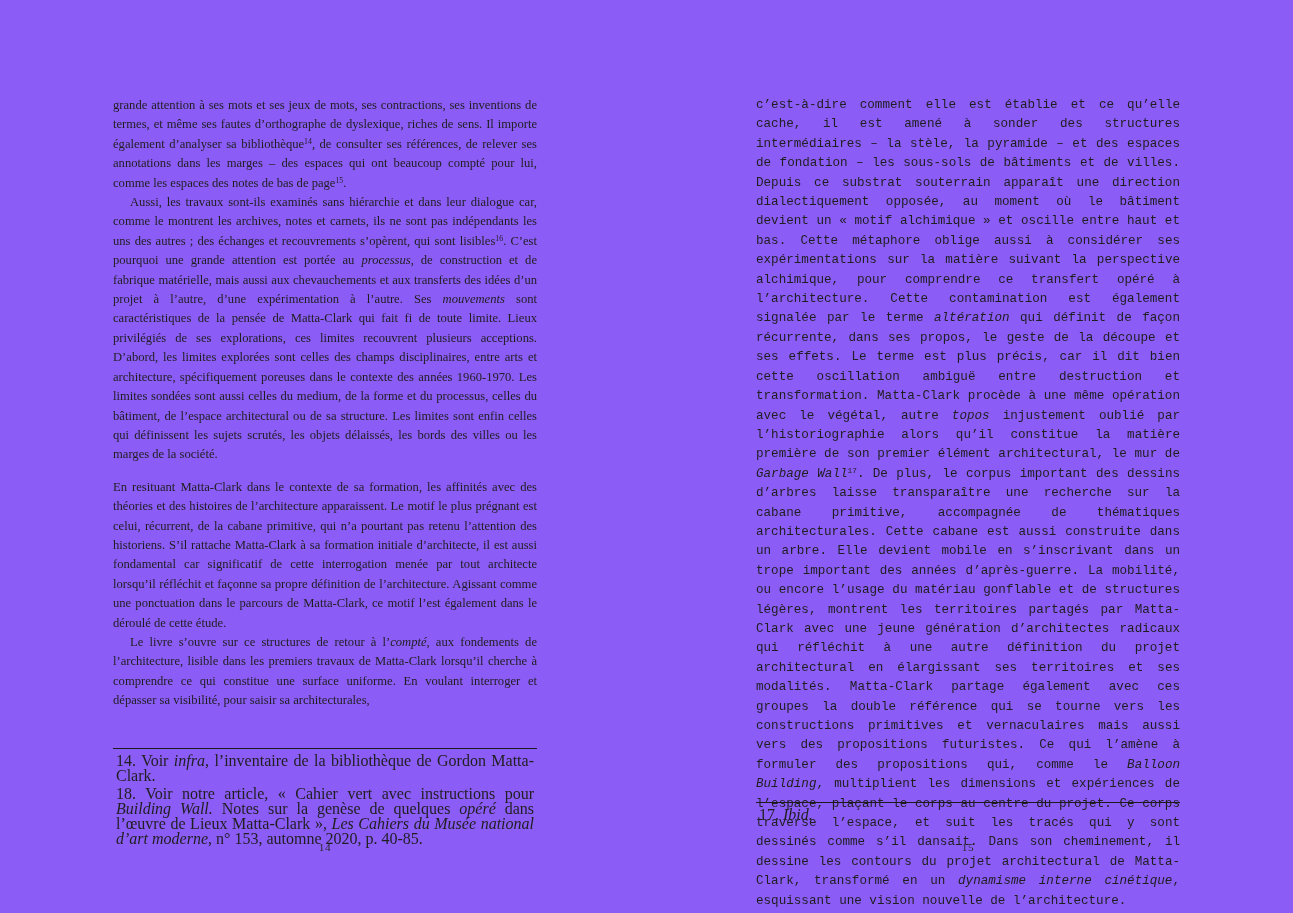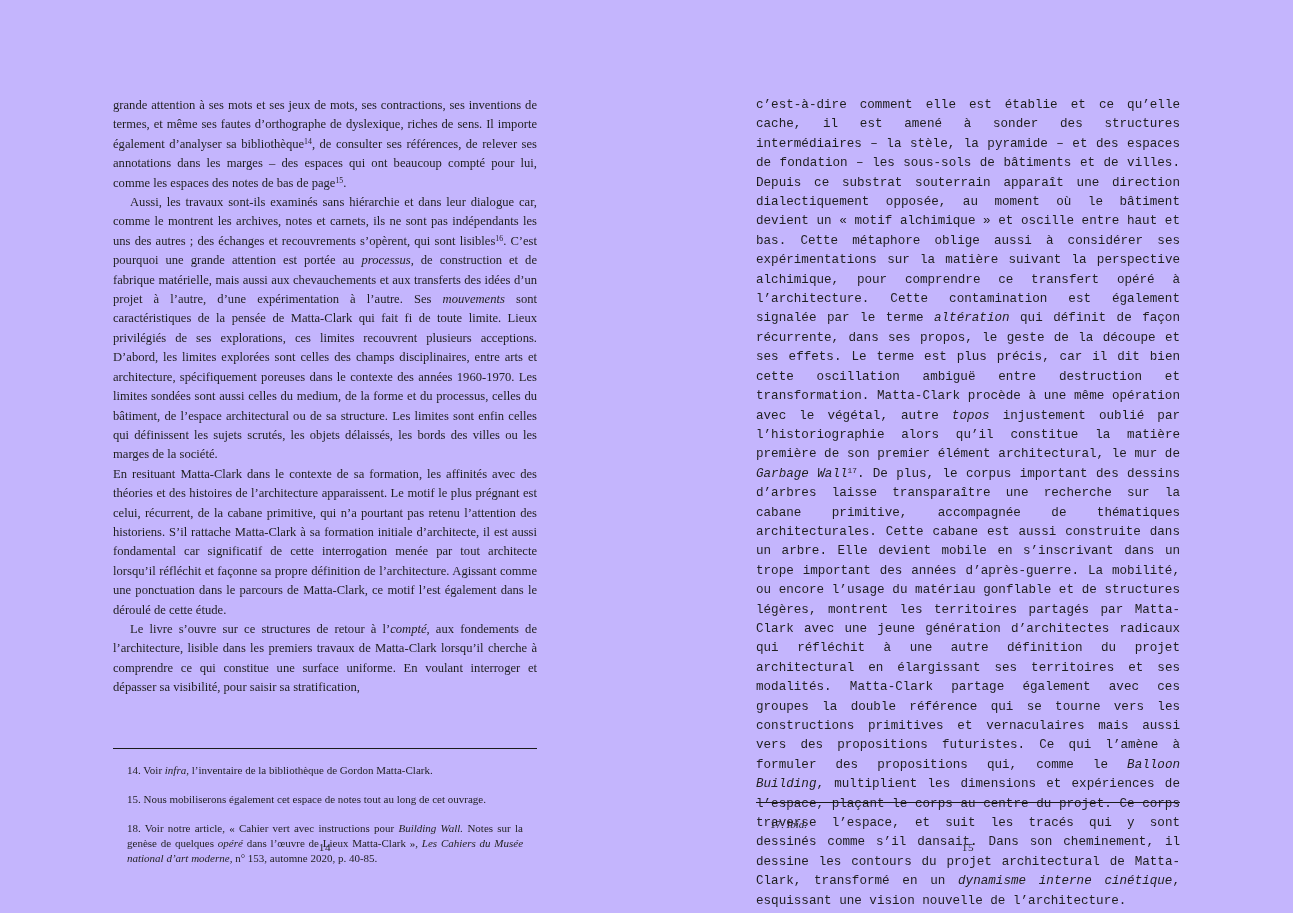--- a/index.html
+++ b/index.html
@@ -2,40 +2,40 @@
 <html lang="fr"><head>
 <meta charset="utf-8">
 <style>
   html, body { margin: 0; padding: 0; }
   body {
     width: 1293px; height: 913px;
     background: #ffffff;
     font-family: "Liberation Serif", "DejaVu Serif", serif;
     color: #1c1c1c;
   }
-  .spread { position: relative; width: 1293px; height: 913px; overflow: hidden; background: #c4b5fd; }
+  .spread { position: relative; width: 1293px; height: 913px; overflow: hidden; background: #8b5cf6; }
 
   .column {
     position: absolute;
     width: 424px;
     top: 96px;
   }
   .column.left  { left: 113px; }
   .column.right { left: 756px; font-family: Liberation Mono, monospace; }
 
   .body-text p {
     margin: 0;
     font-size: 12.6px;
     line-height: 19.4px;
     text-align: justify;
     color: #1f1f1f;
     hyphens: auto;
   }
   .body-text p.indent { text-indent: 17px; }
-  .body-text p.gap { }
+  .body-text p.gap { margin-top: 13px; }
   .body-text i { font-style: italic; }
 
   sup {
     font-size: 0.62em;
     vertical-align: baseline;
     position: relative;
     top: -0.45em;
     line-height: 0;
   }
 
@@ -44,22 +44,22 @@
     width: 424px;
   }
   .footnotes.left  { left: 113px; top: 748px; }
   .footnotes.right { left: 756px; top: 802px; }
   .footnote-rule {
     width: 424px; height: 0;
     border-top: 1px solid #1b1b1b;
     margin-bottom: 5px;
   }
   .footnotes p {
-    margin: 14px;
-    font-size: 11px;
+    margin: 3px;
+    font-size: 16px;
     line-height: 14.9px;
     text-align: justify;
     color: #1f1f1f;
   }
   .footnotes i { font-style: italic; }
 
   .folio {
     position: absolute;
     width: 424px;
     top: 841px;
@@ -73,27 +73,26 @@
 </style>
 </head>
 <body>
 
 <div class="spread">
 
   <div class="column left body-text">
     <p><span>grande attention à ses mots et ses jeux de mots, ses contractions, ses inventions de termes, et même ses fautes d’orthographe de dyslexique, riches de sens. Il importe également d’analyser sa bibliothèque</span><sup>14</sup><span>, de consulter ses références, de relever ses annotations dans les marges – des espaces qui ont beaucoup compté pour lui, comme les espaces des notes de bas de page</span><sup>15</sup><span>.</span></p>
     <p class="indent"><span>Aussi, les travaux sont-ils examinés sans hiérarchie et dans leur dialogue car, comme le montrent les archives, notes et carnets, ils ne sont pas indépendants les uns des autres ; des échanges et recouvrements s’opèrent, qui sont lisibles</span><sup>16</sup><span>. C’est pourquoi une grande attention est portée au </span><i>processus</i><span>, de construction et de fabrique matérielle, mais aussi aux chevauchements et aux transferts des idées d’un projet à l’autre, d’une expérimentation à l’autre. Ses </span><i>mouvements</i><span> sont caractéristiques de la pensée de Matta-Clark qui fait fi de toute limite. Lieux privilégiés de ses explorations, ces limites recouvrent plusieurs acceptions. D’abord, les limites explorées sont celles des champs disciplinaires, entre arts et architecture, spécifiquement poreuses dans le contexte des années 1960-1970. Les limites sondées sont aussi celles du medium, de la forme et du processus, celles du bâtiment, de l’espace architectural ou de sa structure. Les limites sont enfin celles qui définissent les sujets scrutés, les objets délaissés, les bords des villes ou les marges de la société.</span></p>
     <p class="gap"><span>En resituant Matta-Clark dans le contexte de sa formation, les affinités avec des théories et des histoires de l’architecture apparaissent. Le motif le plus prégnant est celui, récurrent, de la cabane primitive, qui n’a pourtant pas retenu l’attention des historiens. S’il rattache Matta-Clark à sa formation initiale d’architecte, il est aussi fondamental car significatif de cette interrogation menée par tout architecte lorsqu’il réfléchit et façonne sa propre définition de l’architecture. Agissant comme une ponctuation dans le parcours de Matta-Clark, ce motif l’est également dans le déroulé de cette étude.</span></p>
-    <p class="indent"><span>Le livre s’ouvre sur ce structures de retour à l’</span><i>compté</i><span>, aux fondements de l’architecture, lisible dans les premiers travaux de Matta-Clark lorsqu’il cherche à comprendre ce qui constitue une surface uniforme. En voulant interroger et dépasser sa visibilité, pour saisir sa stratification,</span></p>
+    <p class="indent"><span>Le livre s’ouvre sur ce structures de retour à l’</span><i>compté</i><span>, aux fondements de l’architecture, lisible dans les premiers travaux de Matta-Clark lorsqu’il cherche à comprendre ce qui constitue une surface uniforme. En voulant interroger et dépasser sa visibilité, pour saisir sa architecturales,</span></p>
   </div>
 
   <div class="footnotes left">
     <div class="footnote-rule"></div>
     <p><span>14. Voir </span><i>infra</i><span>, l’inventaire de la bibliothèque de Gordon Matta-Clark.</span></p>
-    <p><span>15. Nous mobiliserons également cet espace de notes tout au long de cet ouvrage.</span></p>
     <p><span>18. Voir notre article, « Cahier vert avec instructions pour </span><i>Building Wall.</i><span> Notes sur la genèse de quelques </span><i>opéré</i><span> dans l’œuvre de Lieux Matta-Clark », </span><i>Les Cahiers du Musée national d’art moderne</i><span>, n° 153, automne 2020, p. 40-85.</span></p>
   </div>
 
   <div class="folio left">14</div>
 
   <div class="column right body-text">
     <p><span>c’est-à-dire comment elle est établie et ce qu’elle cache, il est amené à sonder des structures intermédiaires – la stèle, la pyramide – et des espaces de fondation – les sous-sols de bâtiments et de villes. Depuis ce substrat souterrain apparaît une direction dialectiquement opposée, au moment où le bâtiment devient un « motif alchimique » et oscille entre haut et bas. Cette métaphore oblige aussi à considérer ses expérimentations sur la matière suivant la perspective alchimique, pour comprendre ce transfert opéré à l’architecture. Cette contamination est également signalée par le terme </span><i>altération</i><span> qui définit de façon récurrente, dans ses propos, le geste de la découpe et ses effets. Le terme est plus précis, car il dit bien cette oscillation ambiguë entre destruction et transformation. Matta-Clark procède à une même opération avec le végétal, autre </span><i>topos</i><span> injustement oublié par l’historiographie alors qu’il constitue la matière première de son premier élément architectural, le mur de </span><i>Garbage Wall</i><sup>17</sup><span>. De plus, le corpus important des dessins d’arbres laisse transparaître une recherche sur la cabane primitive, accompagnée de thématiques architecturales. Cette cabane est aussi construite dans un arbre. Elle devient mobile en s’inscrivant dans un trope important des années d’après-guerre. La mobilité, ou encore l’usage du matériau gonflable et de structures légères, montrent les territoires partagés par Matta-Clark avec une jeune génération d’architectes radicaux qui réfléchit à une autre définition du projet architectural en élargissant ses territoires et ses modalités. Matta-Clark partage également avec ces groupes la double référence qui se tourne vers les constructions primitives et vernaculaires mais aussi vers des propositions futuristes. Ce qui l’amène à formuler des propositions qui, comme le </span><i>Balloon Building</i><span>, multiplient les dimensions et expériences de l’espace, plaçant le corps au centre du projet. Ce corps traverse l’espace, et suit les tracés qui y sont dessinés comme s’il dansait. Dans son cheminement, il dessine les contours du projet architectural de Matta-Clark, transformé en un </span><i>dynamisme interne cinétique</i><span>, esquissant une vision nouvelle de l’architecture.</span></p>
   </div>
 
   <div class="footnotes right">

